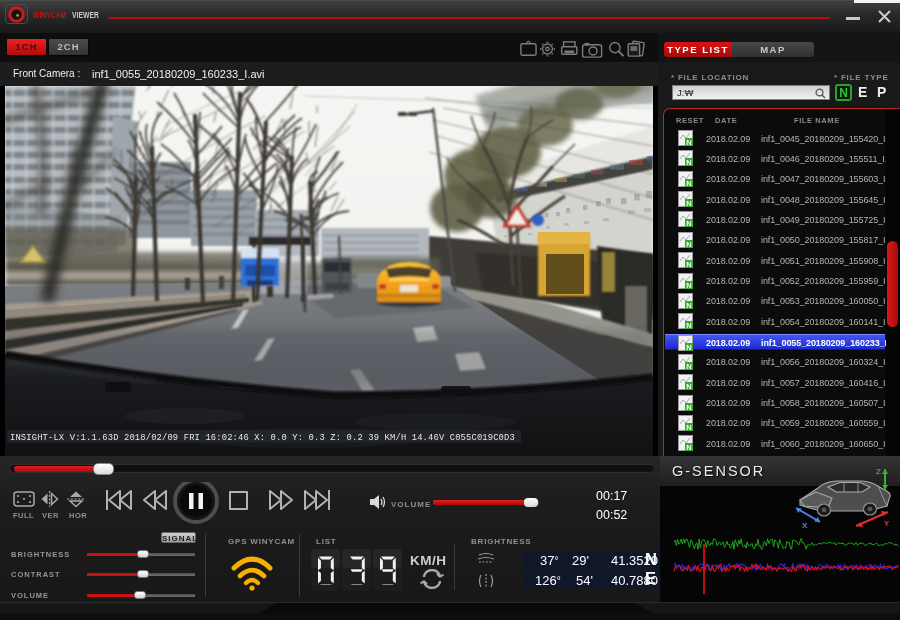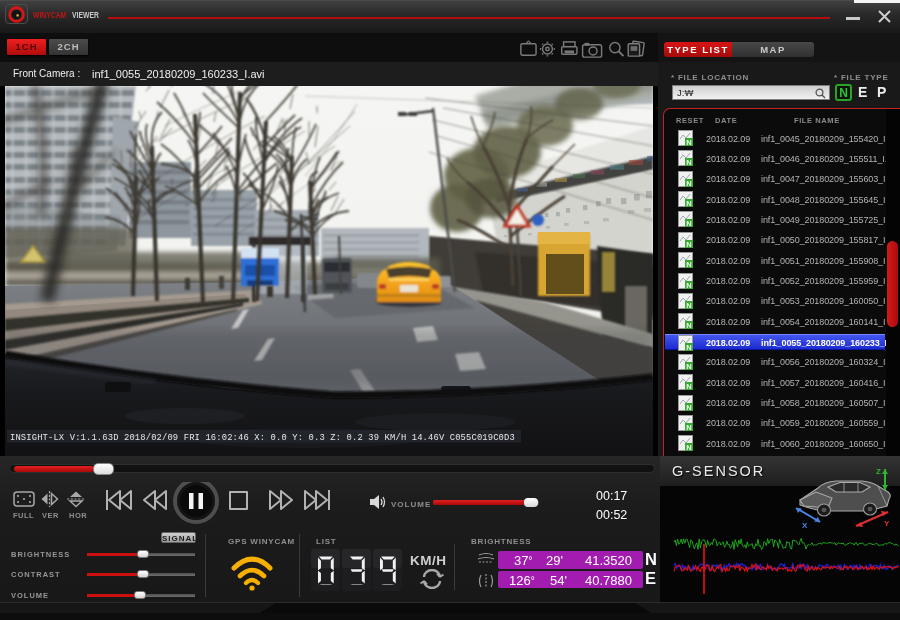--- a/index.html
+++ b/index.html
@@ -63,21 +63,21 @@
 #resetbtn{left:161px;top:532px;width:35px;height:11px;background:linear-gradient(#cfcfcf,#9e9e9e);border-radius:2px;color:#1c1c1c;font-size:8px;font-weight:bold;text-align:center;line-height:11px;letter-spacing:1px;border:1px solid #666}
 .sldlbl{position:absolute;left:11px;color:#969696;font-size:7.5px;letter-spacing:1px;font-weight:bold}
 .strack{position:absolute;left:87px;width:108px;height:3px;background:linear-gradient(#4e4e4e,#6e6e6e)}
 .sfill{position:absolute;left:87px;width:51px;height:3px;background:#cc1010}
 .sthumb{position:absolute;width:12px;height:8px;background:linear-gradient(#fff,#d5d5d5);border-radius:3px;border:1px solid #777}
 .vdiv{position:absolute;width:1px;background:#3a3a3a}
 #gpslbl{left:228px;top:537px}
 #speedlbl{left:316px;top:537px}
 #kmh{left:410px;top:553px;font-size:13.5px;font-weight:bold;color:#cfcfcf;letter-spacing:0.5px}
 #coordlbl{left:471px;top:537px}
-.cbox{position:absolute;left:498px;width:145px;height:17.5px;background:#a21caf;border-radius:2px;color:#fff;font-size:13px}
+.cbox{position:absolute;left:524px;width:145px;height:17.5px;background:#0f172a;border-radius:2px;color:#fff;font-size:13px}
 .cbox span{position:absolute;top:2px}
 #cN{left:645px;top:550px;font-size:16.5px;font-weight:bold;color:#fff}
 #cE{left:645px;top:569px;font-size:16.5px;font-weight:bold;color:#fff}
 
 #bstrip{left:0;top:602px;width:900px;height:18px;background:#161616;border-top:1px solid #2b2b2b}
 #notch{left:258px;top:603px;width:395px;height:11px;background:#0a0a0a;clip-path:polygon(0 100%,18px 0,377px 0,395px 100%);border-bottom:none}
 #bstrip2{left:0;top:613px;width:900px;height:7px;background:#0d0d0d}
 
 #gpanel{left:660px;top:456px;width:240px;height:164px;background:#050505}
 #ghead{left:660px;top:456px;width:240px;height:30px;background:linear-gradient(#343434,#1e1e1e)}

